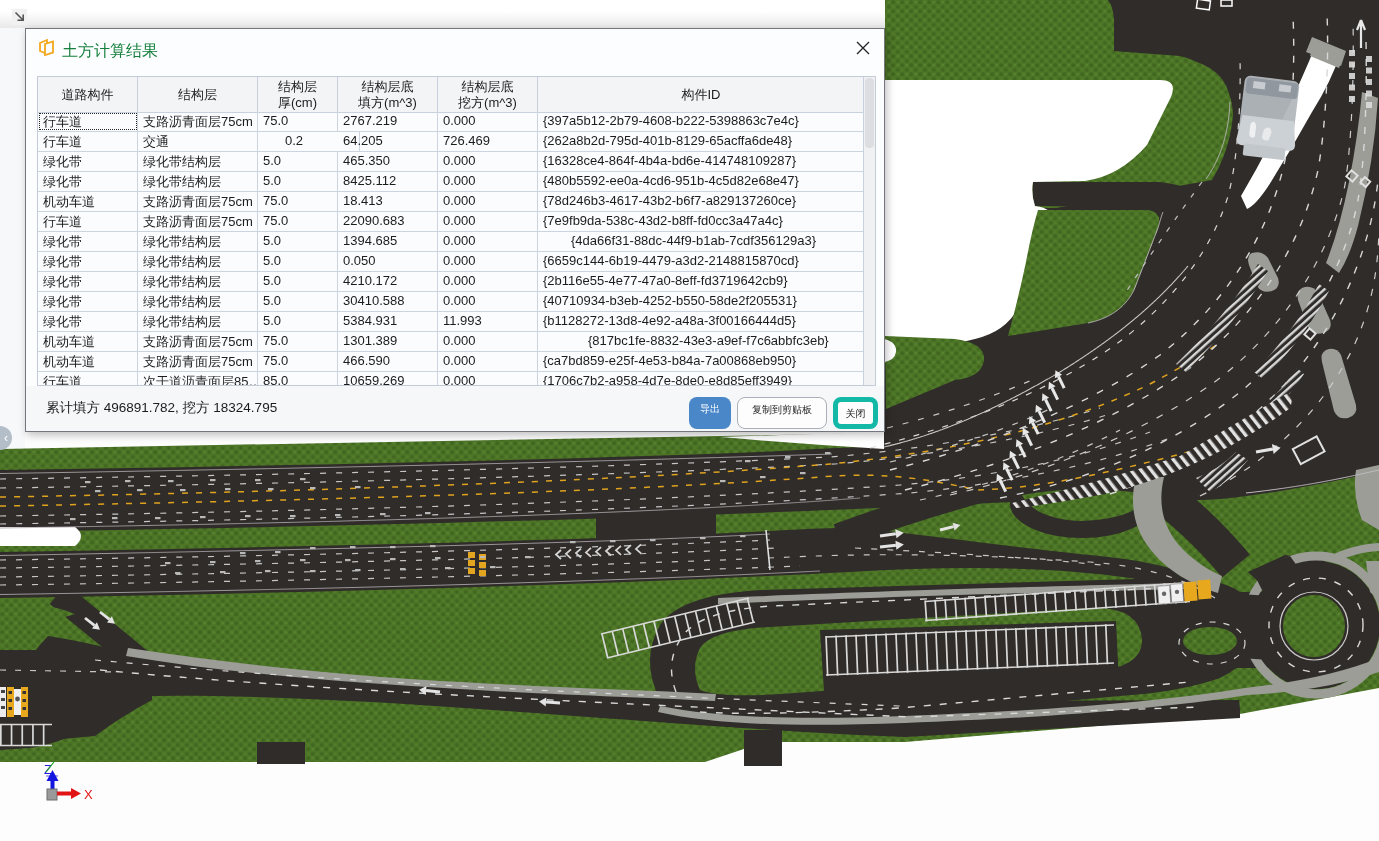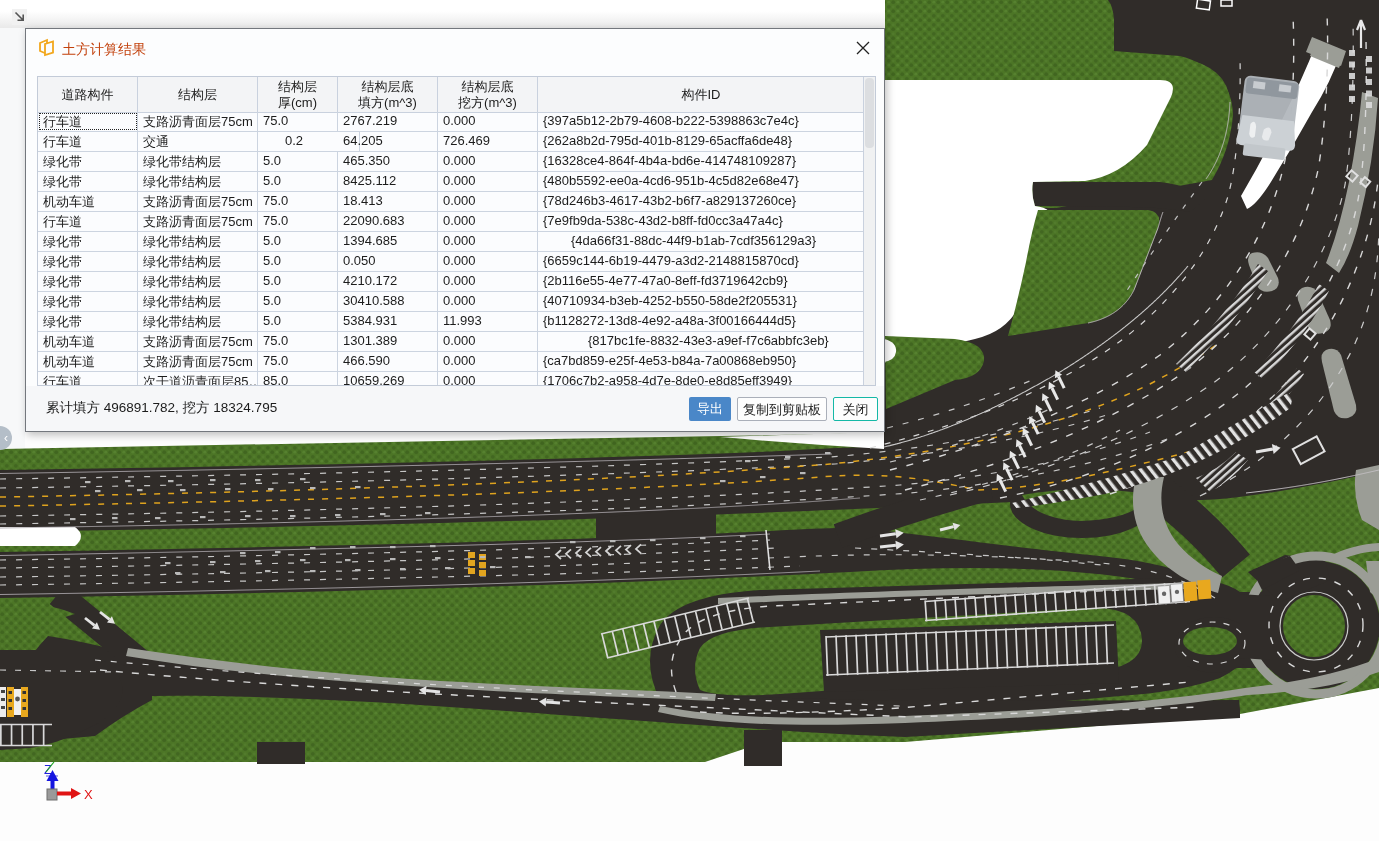--- a/index.html
+++ b/index.html
@@ -11,37 +11,37 @@
 background:linear-gradient(#ffffff, #ffffff 40%, #e9e9e9);z-index:3;}
 #arrbtn{position:absolute;left:12px;top:9px;width:15px;height:16px;background:#f1f1f1;}
 
 #leftstrip{position:absolute;left:0;top:28px;width:25px;height:420px;background:#f7f8f9;z-index:3;}
 #collapsebtn{position:absolute;left:-12px;top:398px;width:24px;height:24px;border-radius:50%;
 background:#b4bec8;color:#fff;font-size:12px;text-align:right;line-height:24px;padding-right:4px;box-sizing:border-box;}
 
 #dlg{position:absolute;left:25px;top:28px;width:858px;height:402px;background:#fcfdfe;
 border:1px solid #73777d;box-shadow:2px 3px 8px rgba(0,0,0,0.25);z-index:5;}
 #dlgtitle{position:absolute;left:0;top:0;width:100%;height:40px;}
-#dlgtitle .txt{position:absolute;left:36px;top:12px;font-size:14px;color:#c2410c;}
+#dlgtitle .txt{position:absolute;left:36px;top:12px;font-size:16px;color:#15803d;}
 #dlgclose{position:absolute;right:13px;top:11px;width:16px;height:16px;}
 #tbl{position:absolute;left:11px;top:47px;width:839px;height:310px;border:1px solid #c3cbd8;
 box-sizing:border-box;background:#fbfcfe;overflow:hidden;}
 .hrow{position:absolute;left:0;top:0;height:35px;width:100%;background:#f3f4f6;border-bottom:1px solid #c9d1de;}
 .hc{position:absolute;top:0;height:35px;display:flex;align-items:center;justify-content:center;
 text-align:center;font-size:13px;color:#1c1c1c;border-right:1px solid #c9d1de;box-sizing:border-box;line-height:16px;}
 .row{position:absolute;left:0;height:20px;width:100%;border-bottom:1px solid #ccd4e0;box-sizing:border-box;}
 .c{position:absolute;top:0;height:19px;font-size:13px;color:#1c1c1c;border-right:1px solid #ccd4e0;
 box-sizing:border-box;padding:1px 0 0 5px;white-space:nowrap;overflow:hidden;}
 #vsb{position:absolute;right:0;top:0;width:11px;height:308px;background:#f0f1f2;border-left:1px solid #c9d1de;}
 #dlgbottom{position:absolute;left:0;bottom:0;width:100%;height:45px;background:#f6f7f9;}
 #sumtxt{position:absolute;left:12px;top:13px;font-size:13.5px;color:#1c1c1c;margin-left:8px;}
-.btn{position:absolute;top:11px;height:24px;border-radius:2px;font-size:13px;text-align:center;line-height:23px;box-sizing:border-box;}
+.btn{position:absolute;top:11px;height:32px;border-radius:8px;font-size:10px;text-align:center;line-height:23px;box-sizing:border-box;}
 #btn-exp{left:663px;width:42px;background:#4a87c8;color:#fff;}
 #btn-copy{left:711px;width:90px;background:#fdfdfd;border:1px solid #aaafb9;color:#222;}
-#btn-close{left:807px;width:45px;background:#fdfdfd;border:1px solid #14b8a6;color:#222;}
+#btn-close{left:807px;width:45px;background:#fdfdfd;border:5px solid #14b8a6;color:#222;}
 </style>
 </head>
 <body>
 <div id="stage">
   <svg id="map" width="1379" height="841" viewBox="0 0 1379 841">
       <defs>
 <pattern id="gp" width="9" height="9" patternUnits="userSpaceOnUse">
 <rect width="9" height="9" fill="#4c7526"></rect>
 <circle cx="2.2" cy="2.2" r="1.9" fill="#416620"></circle>
 <circle cx="6.8" cy="6.8" r="1.9" fill="#426721"></circle>

